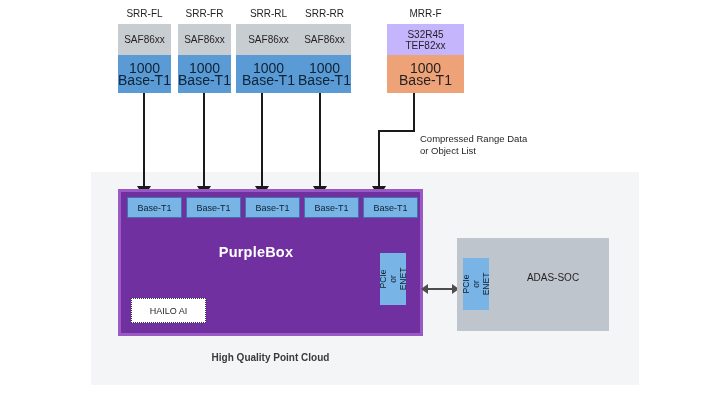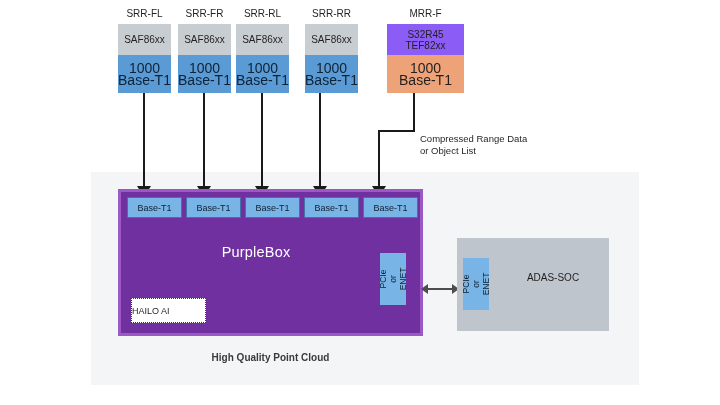--- a/index.html
+++ b/index.html
@@ -22,21 +22,21 @@
     display:flex;align-items:center;justify-content:center;
     font-size:10px;line-height:11px;text-align:center;
   }
   .phy{
     position:absolute;left:0;top:47px;width:100%;height:38px;
     display:flex;align-items:center;justify-content:center;
     font-size:14px;line-height:12px;text-align:center;
   }
   .chip-gray{background:#c8cdd2;color:#231f20;}
   .phy-blue{background:#5b9bd5;color:#0d2235;}
-  .chip-yellow{background:#8b5cf6;color:#231f20;}
+  .chip-yellow{background:#c4b5fd;color:#231f20;}
   .phy-orange{background:#eda277;color:#231f20;}
 
   
   .vline{position:absolute;background:#1a1a1a;width:2px;}
   .hline{position:absolute;background:#1a1a1a;height:2px;}
   .arrowhead-down{
     position:absolute;width:0;height:0;
     border-left:7px solid transparent;border-right:7px solid transparent;
     border-top:11px solid #1a1a1a;
   }
@@ -54,32 +54,32 @@
     background:#f4f5f7;
   }
 
   
   #purplebox{
     position:absolute;left:118px;top:189px;width:305px;height:147px;
     background:#7030a0;border:3px solid #9b59c6;box-sizing:border-box;
   }
   #purplebox-title{
     position:absolute;left:0;top:52px;width:270px;text-align:center;
-    font-size:14.5px;font-weight:normal;color:#ffffff;letter-spacing:.2px;
+    font-size:14.5px;font-weight:bold;color:#ffffff;letter-spacing:.2px;
   }
   .port{
     position:absolute;top:5px;height:21px;
     background:#79b4e6;border:1px solid #4472a8;box-sizing:border-box;
     display:flex;align-items:center;justify-content:center;
     font-size:9px;color:#102030;
   }
   #hailo{
     position:absolute;left:10px;top:106px;width:75px;height:25px;
     background:#ffffff;border:1px dotted #333333;box-sizing:border-box;
-    display:flex;align-items:center;justify-content:flex-start;
+    display:flex;align-items:center;justify-content:center;
     font-size:9px;color:#231f20;
   }
   .pcie{
     position:absolute;background:#79b4e6;
     display:flex;align-items:center;justify-content:center;
     font-size:8.5px;line-height:10px;color:#102030;text-align:center;
     white-space:pre-line;
   }
   .pcie span{
     display:block;transform:rotate(-90deg);transform-origin:center center;
@@ -131,28 +131,28 @@
 Base-T1</div>
   </div>
 
   <div class="sensor" style="left:178px;top:8px;width:53px;height:85px;">
     <div class="sensor-label">SRR-FR</div>
     <div class="chip chip-gray">SAF86xx</div>
     <div class="phy phy-blue" style="white-space:pre-line;">1000
 Base-T1</div>
   </div>
 
-  <div class="sensor" style="left:236px;top:8px;width:53px;height:85px;">
+  <div class="sensor" style="left:236px;top:8px;width:53px;height:85px;padding-left:12px;">
     <div class="sensor-label">SRR-RL</div>
     <div class="chip chip-gray">SAF86xx</div>
     <div class="phy phy-blue" style="white-space:pre-line;">1000
 Base-T1</div>
   </div>
 
-  <div class="sensor" style="left:305px;top:8px;width:53px;height:85px;">
+  <div class="sensor" style="left:298px;top:8px;width:53px;height:85px;">
     <div class="sensor-label">SRR-RR</div>
     <div class="chip chip-gray">SAF86xx</div>
     <div class="phy phy-blue" style="white-space:pre-line;">1000
 Base-T1</div>
   </div>
 
   <div class="sensor" style="left:387px;top:8px;width:77px;height:85px;">
     <div class="sensor-label">MRR-F</div>
     <div class="chip chip-yellow" style="white-space:pre-line;">S32R45
 TEF82xx</div>

